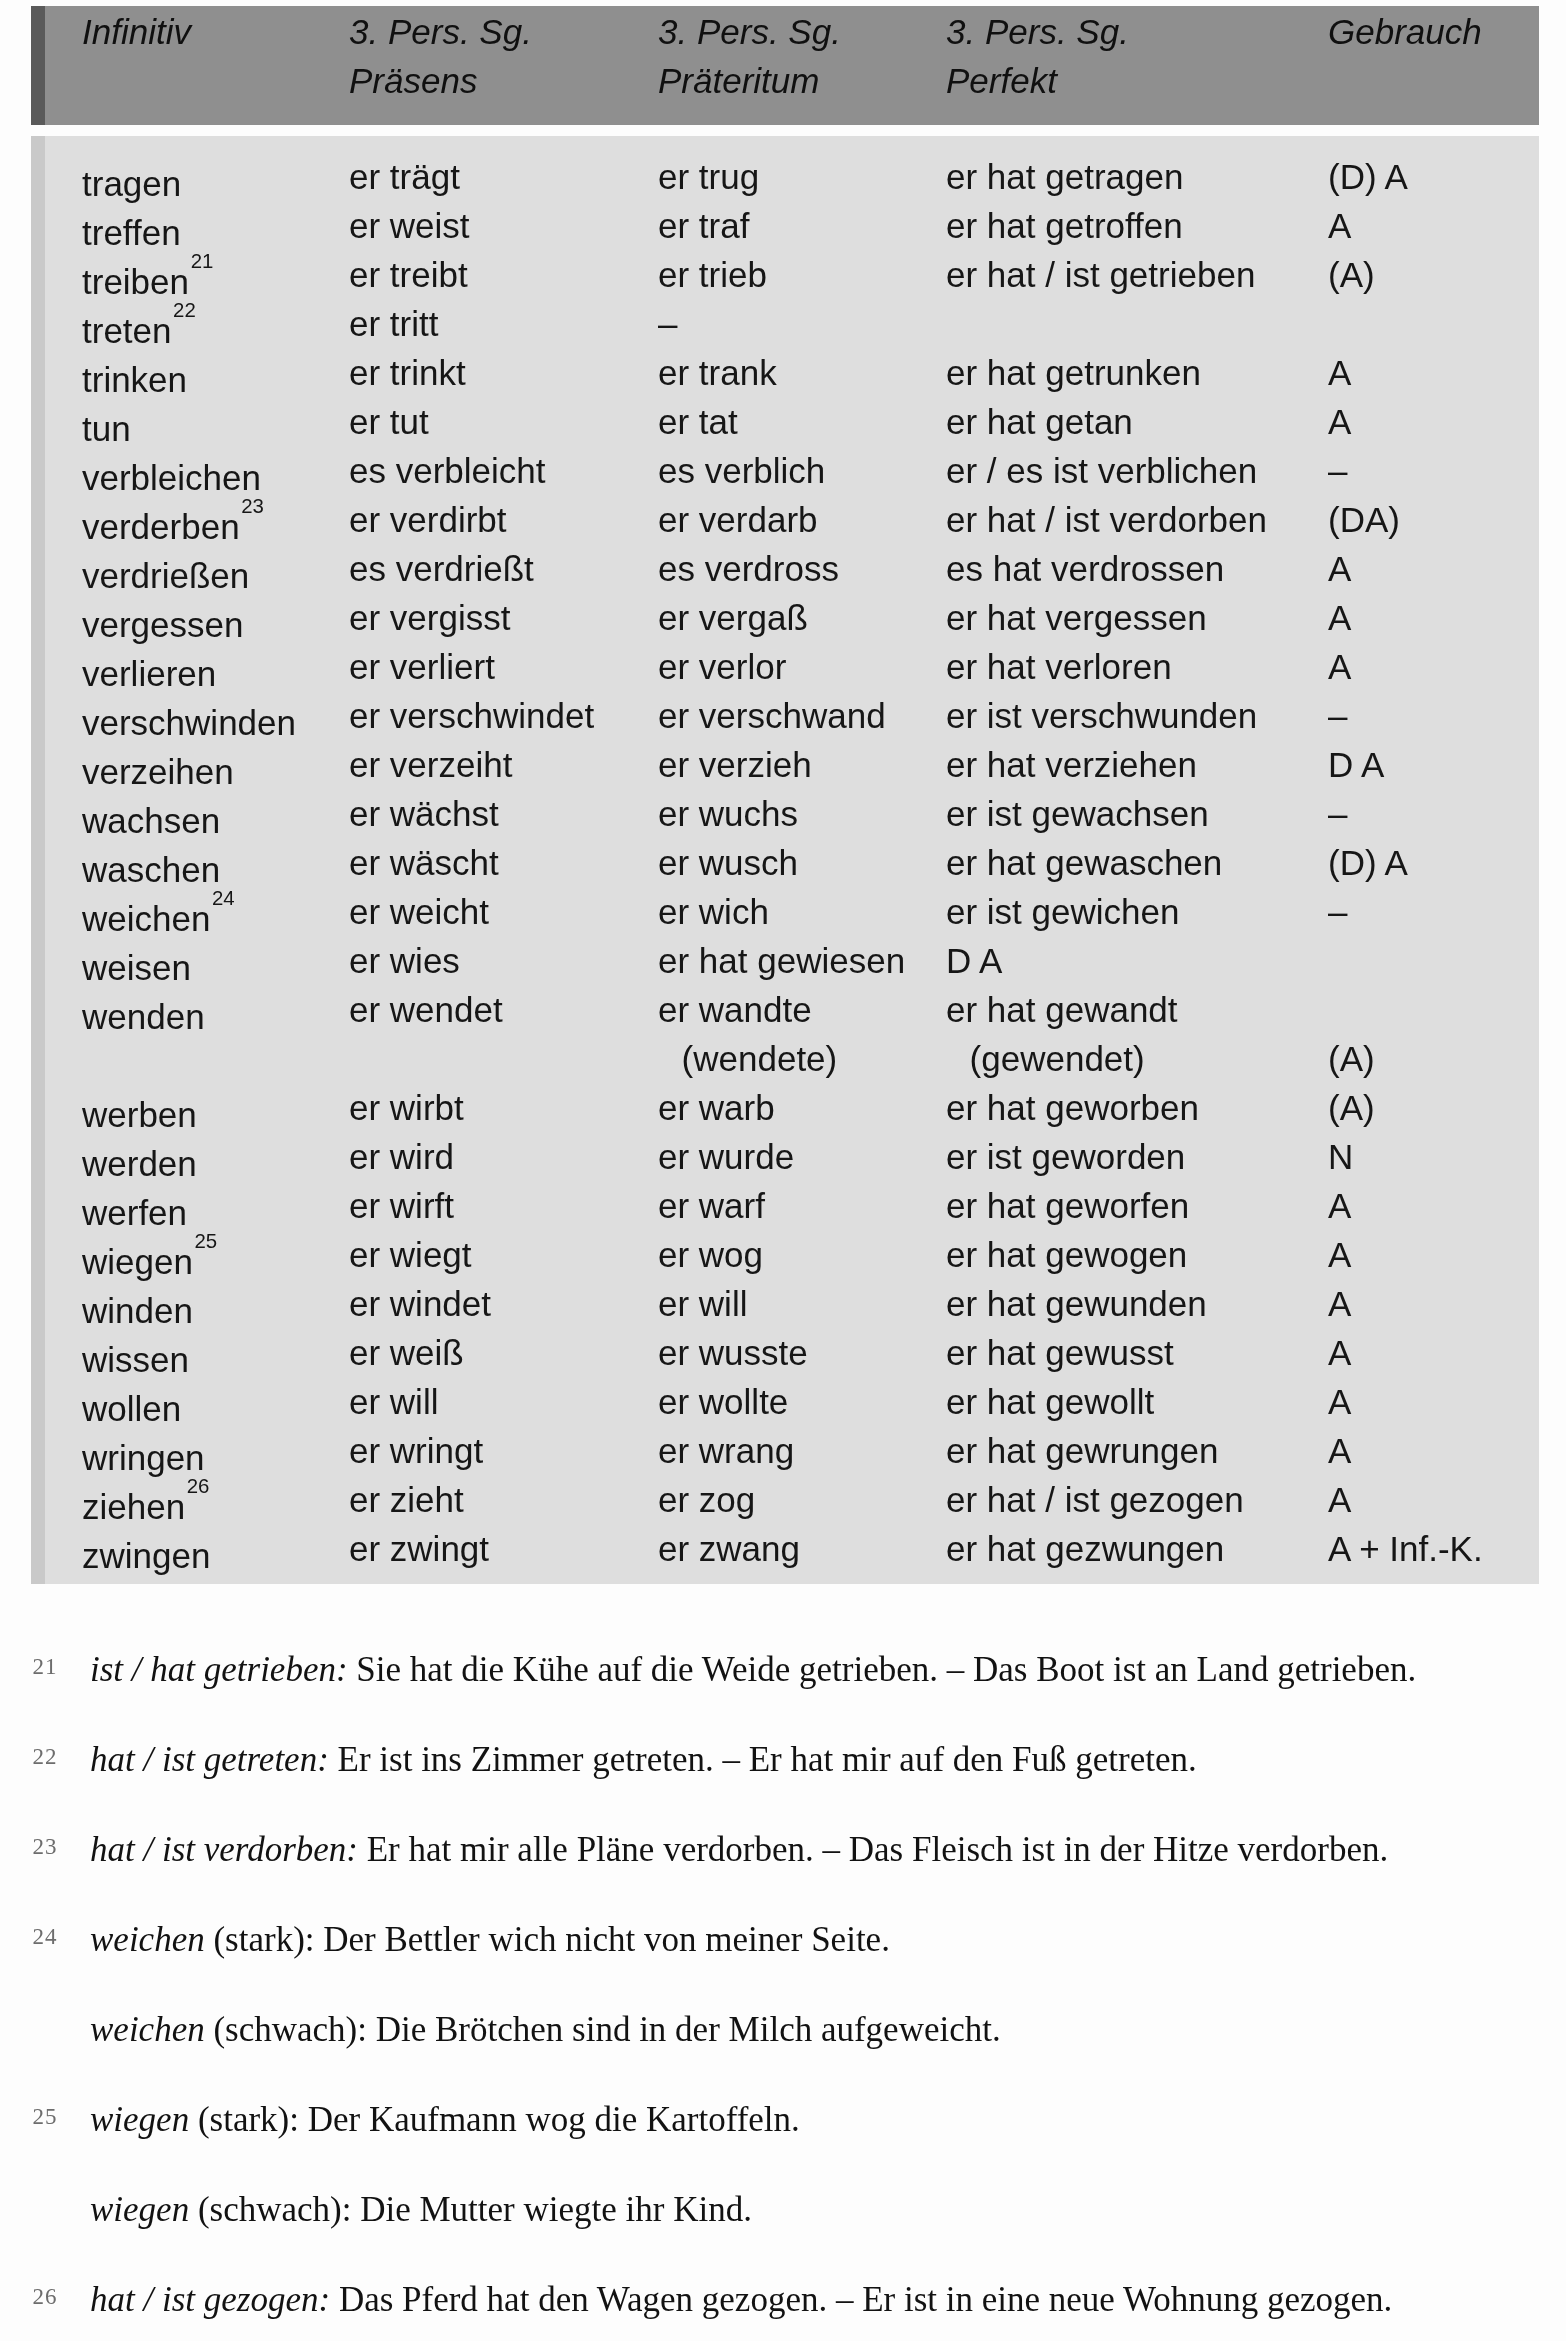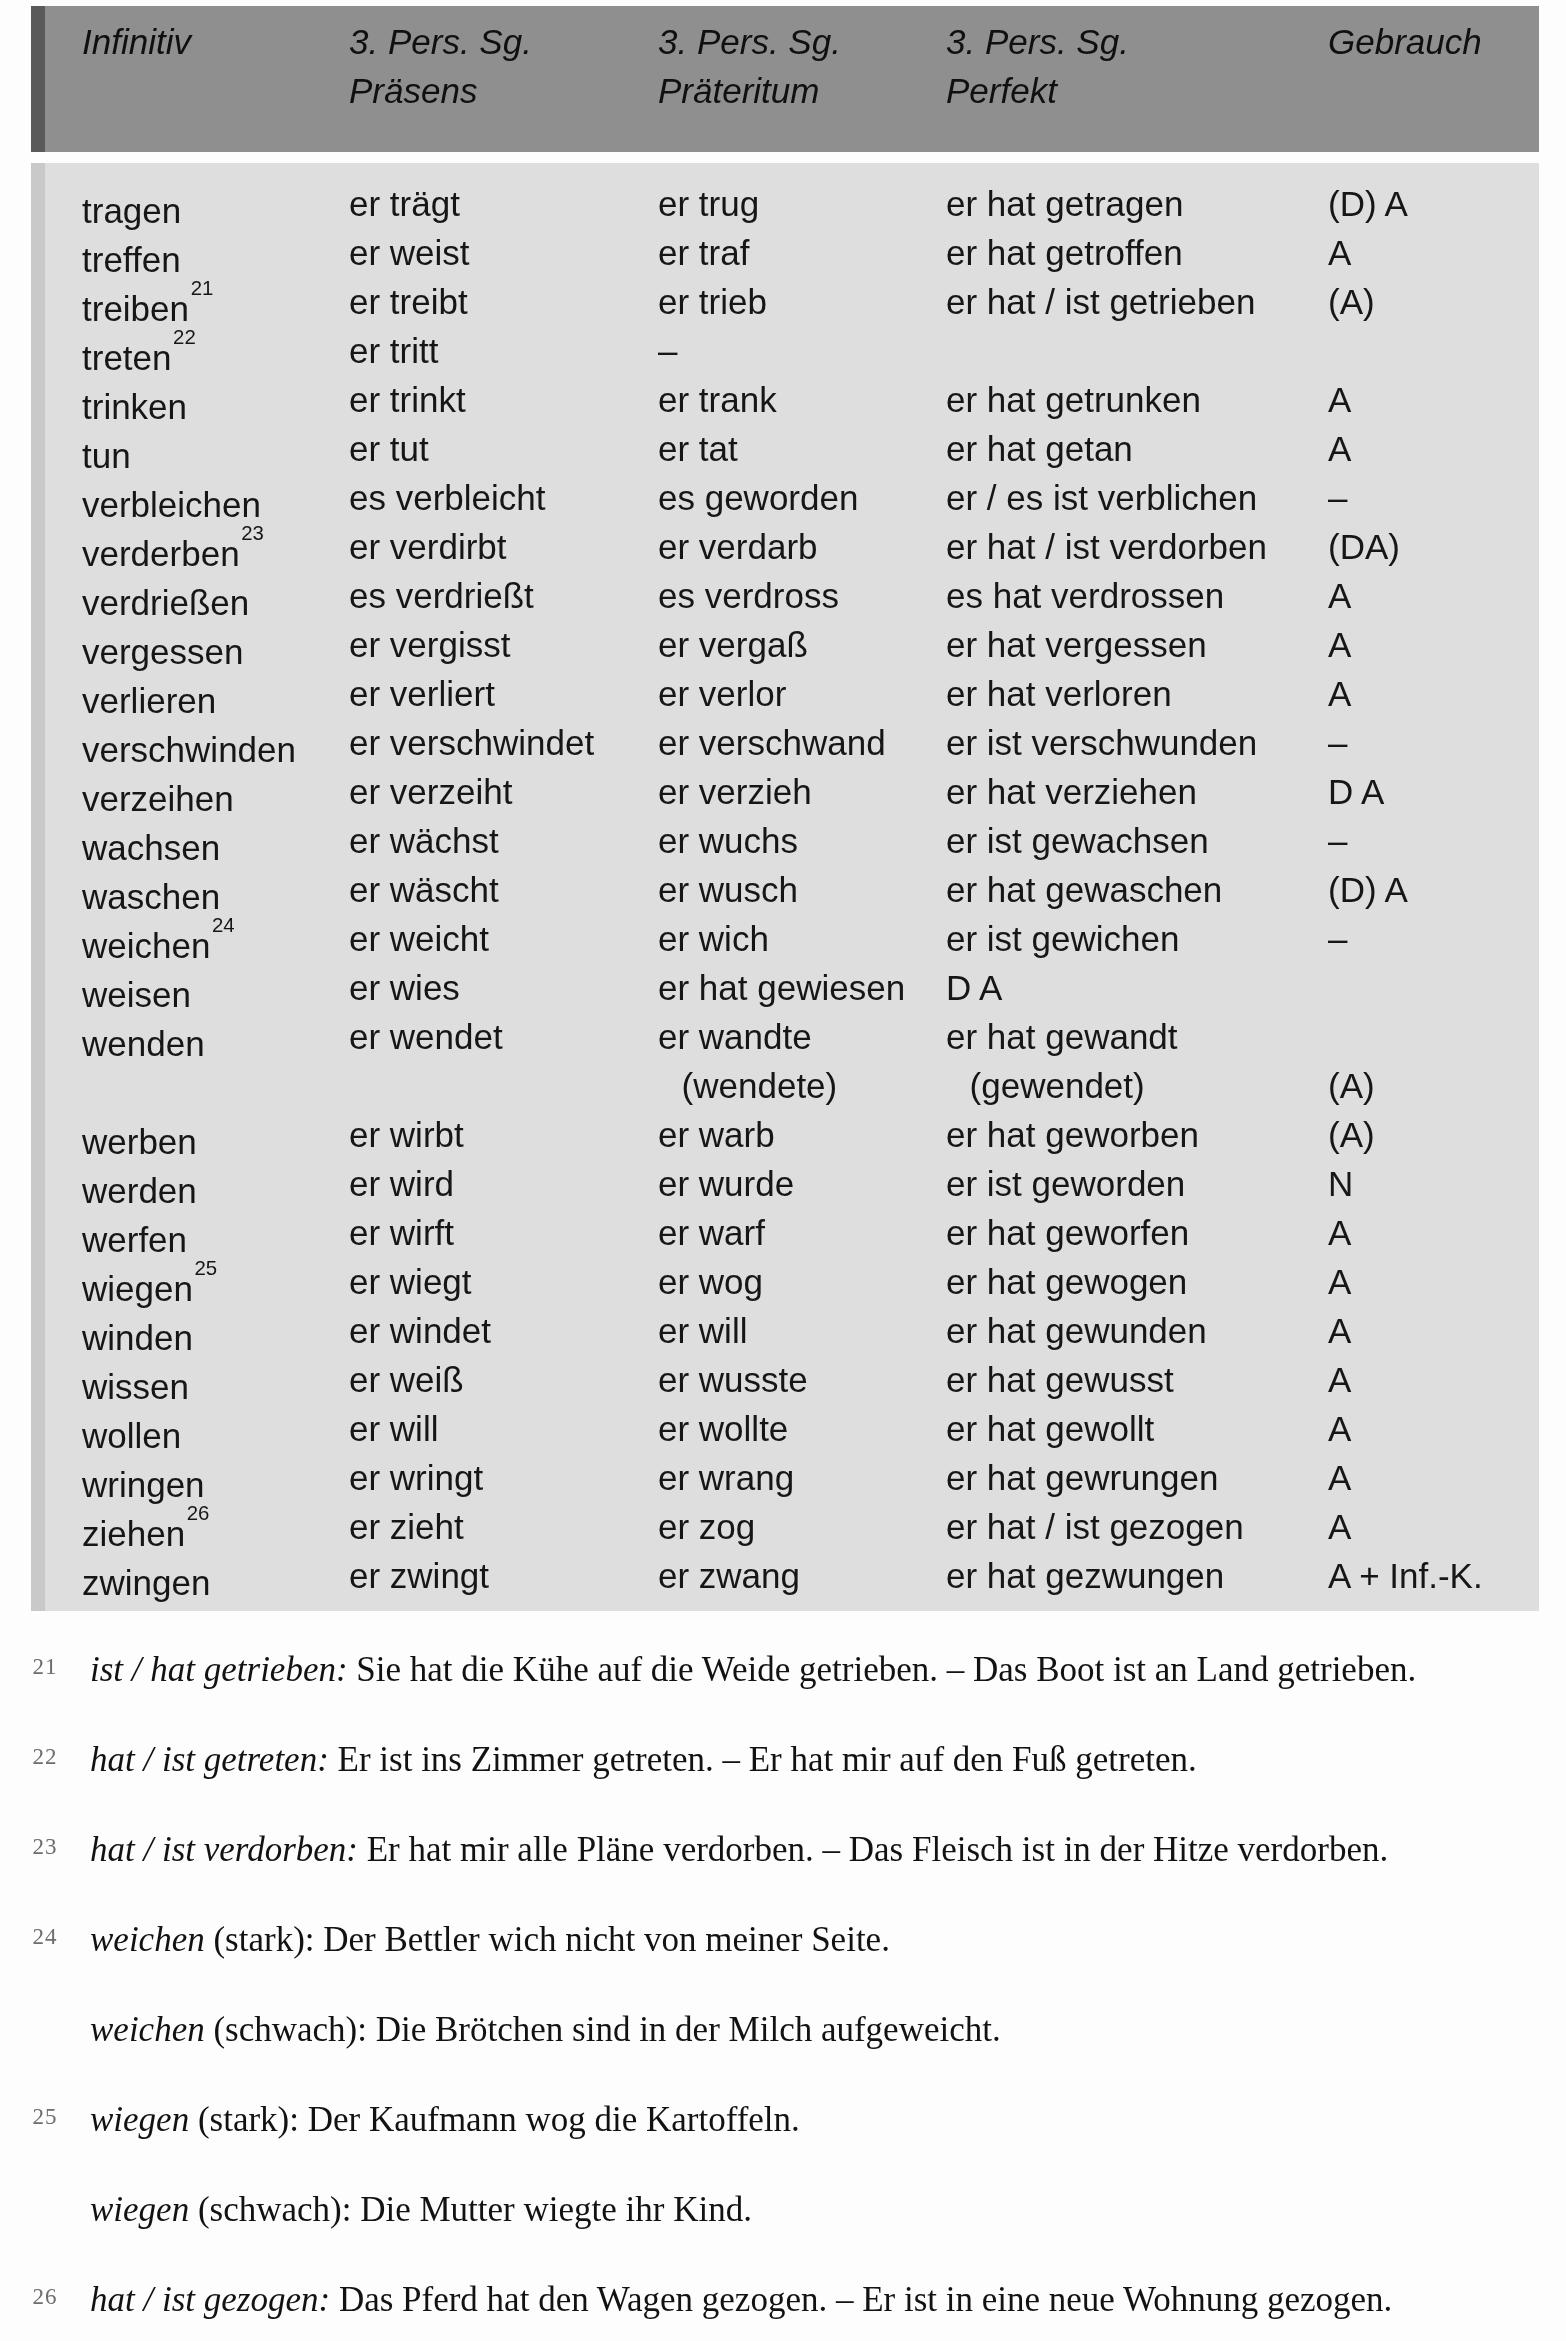--- a/index.html
+++ b/index.html
@@ -10,24 +10,24 @@
     font-family:"Liberation Sans",sans-serif;
     color:#161616;
     overflow:hidden;
   }
   
   .verb-table{position:absolute;left:31px;top:6.3px;width:1508px;}
   .thead{
     background:#8f8f8f;
     border-left:14px solid #5a5a5a;
     box-sizing:border-box;
-    height:146px;
+    height:119px;
     display:grid;
     grid-template-columns:267px 309px 288px 382px auto;
-    padding:11px 0 0 37px;
+    padding:1px 0 0 37px;
     font-style:italic;
     font-size:35px;
     line-height:49px;
     color:#101010;
   }
   .thead .hcell div{white-space:nowrap;}
   .tbody{
     margin-top:11px;
     background:#dedede;
     border-left:14px solid #c9c9c9;
@@ -136,21 +136,21 @@
         <div class="trow">
     <div class="cell c1"><span>tun</span><sup class="sup"></sup></div>
     <div class="cell c2">er tut</div>
     <div class="cell c3">er tat</div>
     <div class="cell c4">er hat getan</div>
     <div class="cell c5">A</div>
   </div>
         <div class="trow">
     <div class="cell c1"><span>verbleichen</span><sup class="sup"></sup></div>
     <div class="cell c2">es verbleicht</div>
-    <div class="cell c3">es geworden</div>
+    <div class="cell c3">es verblich</div>
     <div class="cell c4">er / es ist verblichen</div>
     <div class="cell c5">–</div>
   </div>
         <div class="trow">
     <div class="cell c1"><span>verderben</span><sup class="sup">23</sup></div>
     <div class="cell c2">er verdirbt</div>
     <div class="cell c3">er verdarb</div>
     <div class="cell c4">er hat / ist verdorben</div>
     <div class="cell c5">(DA)</div>
   </div>

